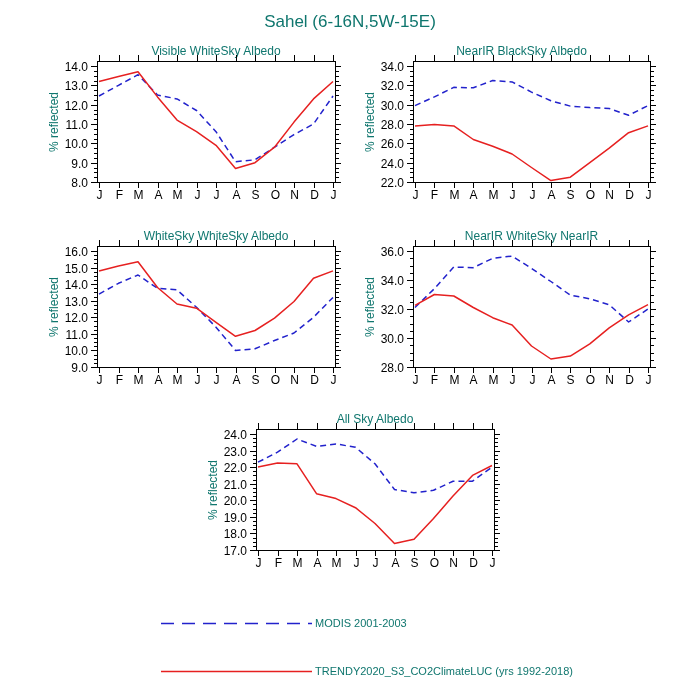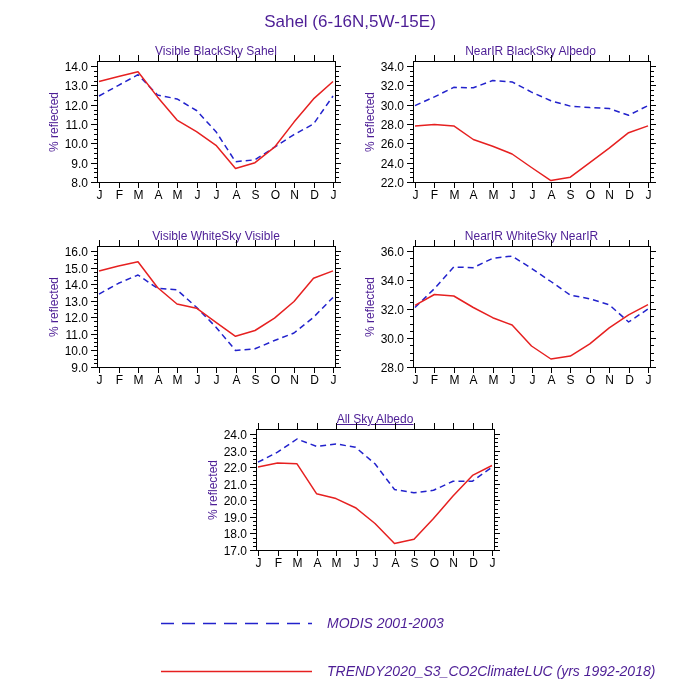--- a/index.html
+++ b/index.html
@@ -1,35 +1,35 @@
 <!DOCTYPE html>
 <html><head>
 <meta charset="utf-8">
 <style>
   html,body{margin:0;padding:0;background:#ffffff;}
   .figure{position:relative;width:700px;height:700px;background:#ffffff;
-          font-family:"Liberation Sans",sans-serif;color:#4c1d95;overflow:hidden;}
+          font-family:"Liberation Sans",sans-serif;color:#0f766e;overflow:hidden;}
   .main-title{position:absolute;left:0;top:12px;width:700px;text-align:center;font-size:17px;}
   .panel{position:absolute;}
   .panel-title{position:absolute;top:13px;text-align:center;font-size:12px;white-space:nowrap;}
   .panel-ylabel{position:absolute;transform:translate(-50%,-50%) rotate(-90deg);
                 font-size:12px;white-space:nowrap;}
   svg.plot{position:absolute;left:0;top:0;}
   .legend-entry{position:absolute;display:flex;align-items:center;height:14px;}
-  .legend-label{font-size:14px;margin-left:15px;white-space:nowrap;font-style:italic;}
+  .legend-label{font-size:11px;margin-left:3px;white-space:nowrap;}
 </style>
 </head>
 <body>
 
 <div class="figure">
 
   <div class="main-title">Sahel (6-16N,5W-15E)</div>
 
   <div class="panel" style="left: 32px; top: 31px; width: 317px; height: 185px;">
-    <div class="panel-title" style="left: 65px; width: 238px;">Visible BlackSky Sahel</div>
+    <div class="panel-title" style="left: 65px; width: 238px;">Visible WhiteSky Albedo</div>
     <div class="panel-ylabel" style="left: 22px; top: 90.5px;">% reflected</div>
     <svg class="plot" width="317" height="185">
         <g stroke="#000000" stroke-width="1" shape-rendering="crispEdges">
           <rect x="65.5" y="30.5" width="238" height="121" fill="none"></rect>
           <line x1="65" x2="59" y1="151.5" y2="151.5"></line>
           <line x1="303" x2="309" y1="151.5" y2="151.5"></line>
           <line x1="65" x2="61.5" y1="146.5" y2="146.5"></line>
           <line x1="303" x2="306.5" y1="146.5" y2="146.5"></line>
           <line x1="65" x2="61.5" y1="141.5" y2="141.5"></line>
           <line x1="303" x2="306.5" y1="141.5" y2="141.5"></line>
@@ -125,21 +125,21 @@
           <text x="262.5" y="168" text-anchor="middle">N</text>
           <text x="282.5" y="168" text-anchor="middle">D</text>
           <text x="301.5" y="168" text-anchor="middle">J</text>
         </g>
         <polyline points="67.0,65.0 86.5,54.3 106.0,43.7 125.5,64.0 145.0,67.9 164.5,79.5 184.0,100.7 203.5,130.7 223.0,128.8 242.5,116.2 262.0,103.6 281.5,93.0 301.0,65.0" fill="none" stroke="#2222cc" stroke-width="1.5" stroke-linejoin="round" stroke-linecap="butt" stroke-dasharray="6,4"></polyline>
         <polyline points="67.0,50.5 86.5,45.6 106.0,40.8 125.5,65.9 145.0,89.1 164.5,100.7 184.0,114.3 203.5,137.5 223.0,131.7 242.5,116.2 262.0,91.1 281.5,67.9 301.0,50.5" fill="none" stroke="#e62020" stroke-width="1.5" stroke-linejoin="round" stroke-linecap="butt"></polyline>
       </svg>
   </div>
 
   <div class="panel" style="left: 348px; top: 31px; width: 316px; height: 185px;">
-    <div class="panel-title" style="left: 64px; width: 237px;">NearIR BlackSky Albedo</div>
+    <div class="panel-title" style="left: 55px; width: 237px;">NearIR BlackSky Albedo</div>
     <div class="panel-ylabel" style="left: 22px; top: 90.5px;">% reflected</div>
     <svg class="plot" width="316" height="185">
         <g stroke="#000000" stroke-width="1" shape-rendering="crispEdges">
           <rect x="65.5" y="30.5" width="237" height="121" fill="none"></rect>
           <line x1="65" x2="59" y1="151.5" y2="151.5"></line>
           <line x1="302" x2="308" y1="151.5" y2="151.5"></line>
           <line x1="65" x2="61.5" y1="146.5" y2="146.5"></line>
           <line x1="302" x2="305.5" y1="146.5" y2="146.5"></line>
           <line x1="65" x2="61.5" y1="141.5" y2="141.5"></line>
           <line x1="302" x2="305.5" y1="141.5" y2="141.5"></line>
@@ -235,21 +235,21 @@
           <text x="261.5" y="168" text-anchor="middle">N</text>
           <text x="281.5" y="168" text-anchor="middle">D</text>
           <text x="300.5" y="168" text-anchor="middle">J</text>
         </g>
         <polyline points="67.0,74.6 86.4,65.9 105.8,56.3 125.3,56.8 144.7,49.5 164.1,50.9 183.5,61.1 202.9,69.8 222.3,75.1 241.8,76.6 261.2,77.5 280.6,84.3 300.0,74.6" fill="none" stroke="#2222cc" stroke-width="1.5" stroke-linejoin="round" stroke-linecap="butt" stroke-dasharray="6,4"></polyline>
         <polyline points="67.0,94.9 86.4,93.5 105.8,94.9 125.3,108.5 144.7,115.2 164.1,123.0 183.5,136.5 202.9,149.6 222.3,146.2 241.8,131.7 261.2,117.2 280.6,101.7 300.0,94.9" fill="none" stroke="#e62020" stroke-width="1.5" stroke-linejoin="round" stroke-linecap="butt"></polyline>
       </svg>
   </div>
 
   <div class="panel" style="left: 32px; top: 216px; width: 317px; height: 185px;">
-    <div class="panel-title" style="left: 65px; width: 238px;">Visible WhiteSky Visible</div>
+    <div class="panel-title" style="left: 65px; width: 238px;">WhiteSky WhiteSky Albedo</div>
     <div class="panel-ylabel" style="left: 22px; top: 90.5px;">% reflected</div>
     <svg class="plot" width="317" height="185">
         <g stroke="#000000" stroke-width="1" shape-rendering="crispEdges">
           <rect x="65.5" y="30.5" width="238" height="121" fill="none"></rect>
           <line x1="65" x2="59" y1="151.5" y2="151.5"></line>
           <line x1="303" x2="309" y1="151.5" y2="151.5"></line>
           <line x1="65" x2="61.5" y1="147.5" y2="147.5"></line>
           <line x1="303" x2="306.5" y1="147.5" y2="147.5"></line>
           <line x1="65" x2="61.5" y1="143.5" y2="143.5"></line>
           <line x1="303" x2="306.5" y1="143.5" y2="143.5"></line>
@@ -446,21 +446,21 @@
           <text x="261.5" y="168" text-anchor="middle">N</text>
           <text x="281.5" y="168" text-anchor="middle">D</text>
           <text x="300.5" y="168" text-anchor="middle">J</text>
         </g>
         <polyline points="67.0,91.5 86.4,72.7 105.8,51.0 125.3,51.7 144.7,42.3 164.1,40.1 183.5,52.4 202.9,65.5 222.3,79.2 241.8,82.8 261.2,88.7 280.6,106.0 300.0,93.0" fill="none" stroke="#2222cc" stroke-width="1.5" stroke-linejoin="round" stroke-linecap="butt" stroke-dasharray="6,4"></polyline>
         <polyline points="67.0,89.4 86.4,78.5 105.8,80.0 125.3,91.5 144.7,101.7 164.1,109.0 183.5,130.0 202.9,143.0 222.3,140.1 241.8,127.8 261.2,111.9 280.6,98.8 300.0,88.7" fill="none" stroke="#e62020" stroke-width="1.5" stroke-linejoin="round" stroke-linecap="butt"></polyline>
       </svg>
   </div>
 
   <div class="panel" style="left: 191px; top: 399px; width: 317px; height: 185px;">
-    <div class="panel-title" style="left: 65px; width: 238px; text-decoration: underline;">All Sky Albedo</div>
+    <div class="panel-title" style="left: 65px; width: 238px;">All Sky Albedo</div>
     <div class="panel-ylabel" style="left: 22px; top: 90.5px;">% reflected</div>
     <svg class="plot" width="317" height="185">
         <g stroke="#000000" stroke-width="1" shape-rendering="crispEdges">
           <rect x="65.5" y="30.5" width="238" height="121" fill="none"></rect>
           <line x1="65" x2="59" y1="151.5" y2="151.5"></line>
           <line x1="303" x2="309" y1="151.5" y2="151.5"></line>
           <line x1="65" x2="61.5" y1="147.5" y2="147.5"></line>
           <line x1="303" x2="306.5" y1="147.5" y2="147.5"></line>
           <line x1="65" x2="61.5" y1="143.5" y2="143.5"></line>
           <line x1="303" x2="306.5" y1="143.5" y2="143.5"></line>

